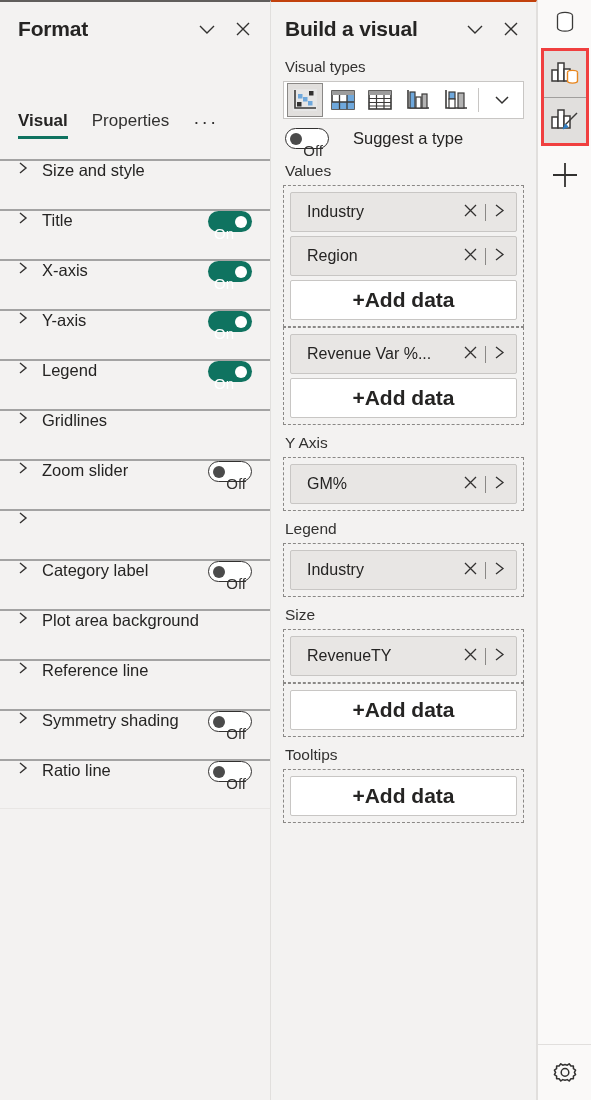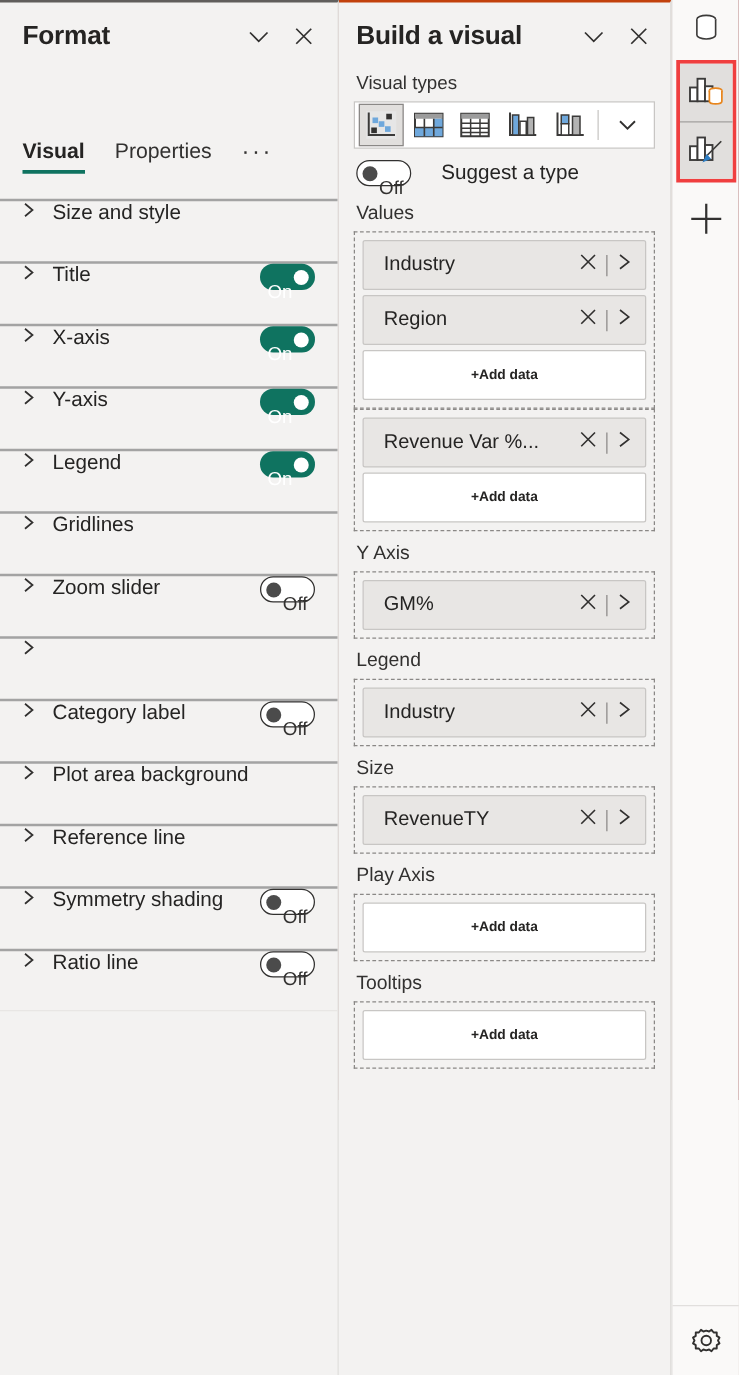--- a/index.html
+++ b/index.html
@@ -6,21 +6,21 @@
   html, body {
     width: 591px; height: 1100px;
     font-family: "Liberation Sans", sans-serif;
     background: #f3f2f1;
     overflow: hidden;
   }
   #app {
     position: relative;
     width: 591px; height: 880px;
     display: flex;
-    background: #7f1d1d;
+    background: #eab308;
   }
 
   
   .format-panel {
     width: 271px; height: 1100px;
     background: #f3f2f1;
     border-right: 1px solid #e1dfdd;
     border-top: 2px solid #605e5c;
     display: flex; flex-direction: column;
     position: relative;
@@ -165,21 +165,21 @@
   .pill-name {
     flex: 1; font-size: 16px; color: #252423;
     white-space: nowrap; overflow: hidden;
   }
   .pill-actions { display: flex; align-items: center; gap: 7px; }
   .pill-sep { width: 1px; height: 17px; background: #8a8886; }
   .add-data {
     height: 40px; background: #ffffff;
     border: 1px solid #c8c6c4; border-radius: 2px;
     display: flex; align-items: center; justify-content: center;
-    font-size: 11px; font-weight: bold; color: #252423;
+    font-size: 21px; font-weight: bold; color: #252423;
     cursor: pointer;
   }
 
   
   .rail {
     width: 54px; height: 1100px;
     background: #faf9f8;
     border-left: 1px solid #e1dfdd;
     display: flex; flex-direction: column; align-items: center;
     position: relative;
@@ -605,21 +605,20 @@
               <svg width="13" height="15" viewBox="0 0 13 15">
                   <path d="M3 2 L10 7.5 L3 13" fill="none" stroke="#323130" stroke-width="1.3"></path>
                 </svg>
             </span>
           </span>
         </div>
       </div>
     </div>
 
     <div class="field-group">
-      <div class="group-title">Play Axis</div>
       <div class="dropzone">
         <div class="add-data">+Add data</div>
       </div>
     </div>
 
     <div class="field-group">
       <div class="group-title">Tooltips</div>
       <div class="dropzone">
         <div class="add-data">+Add data</div>
       </div>

